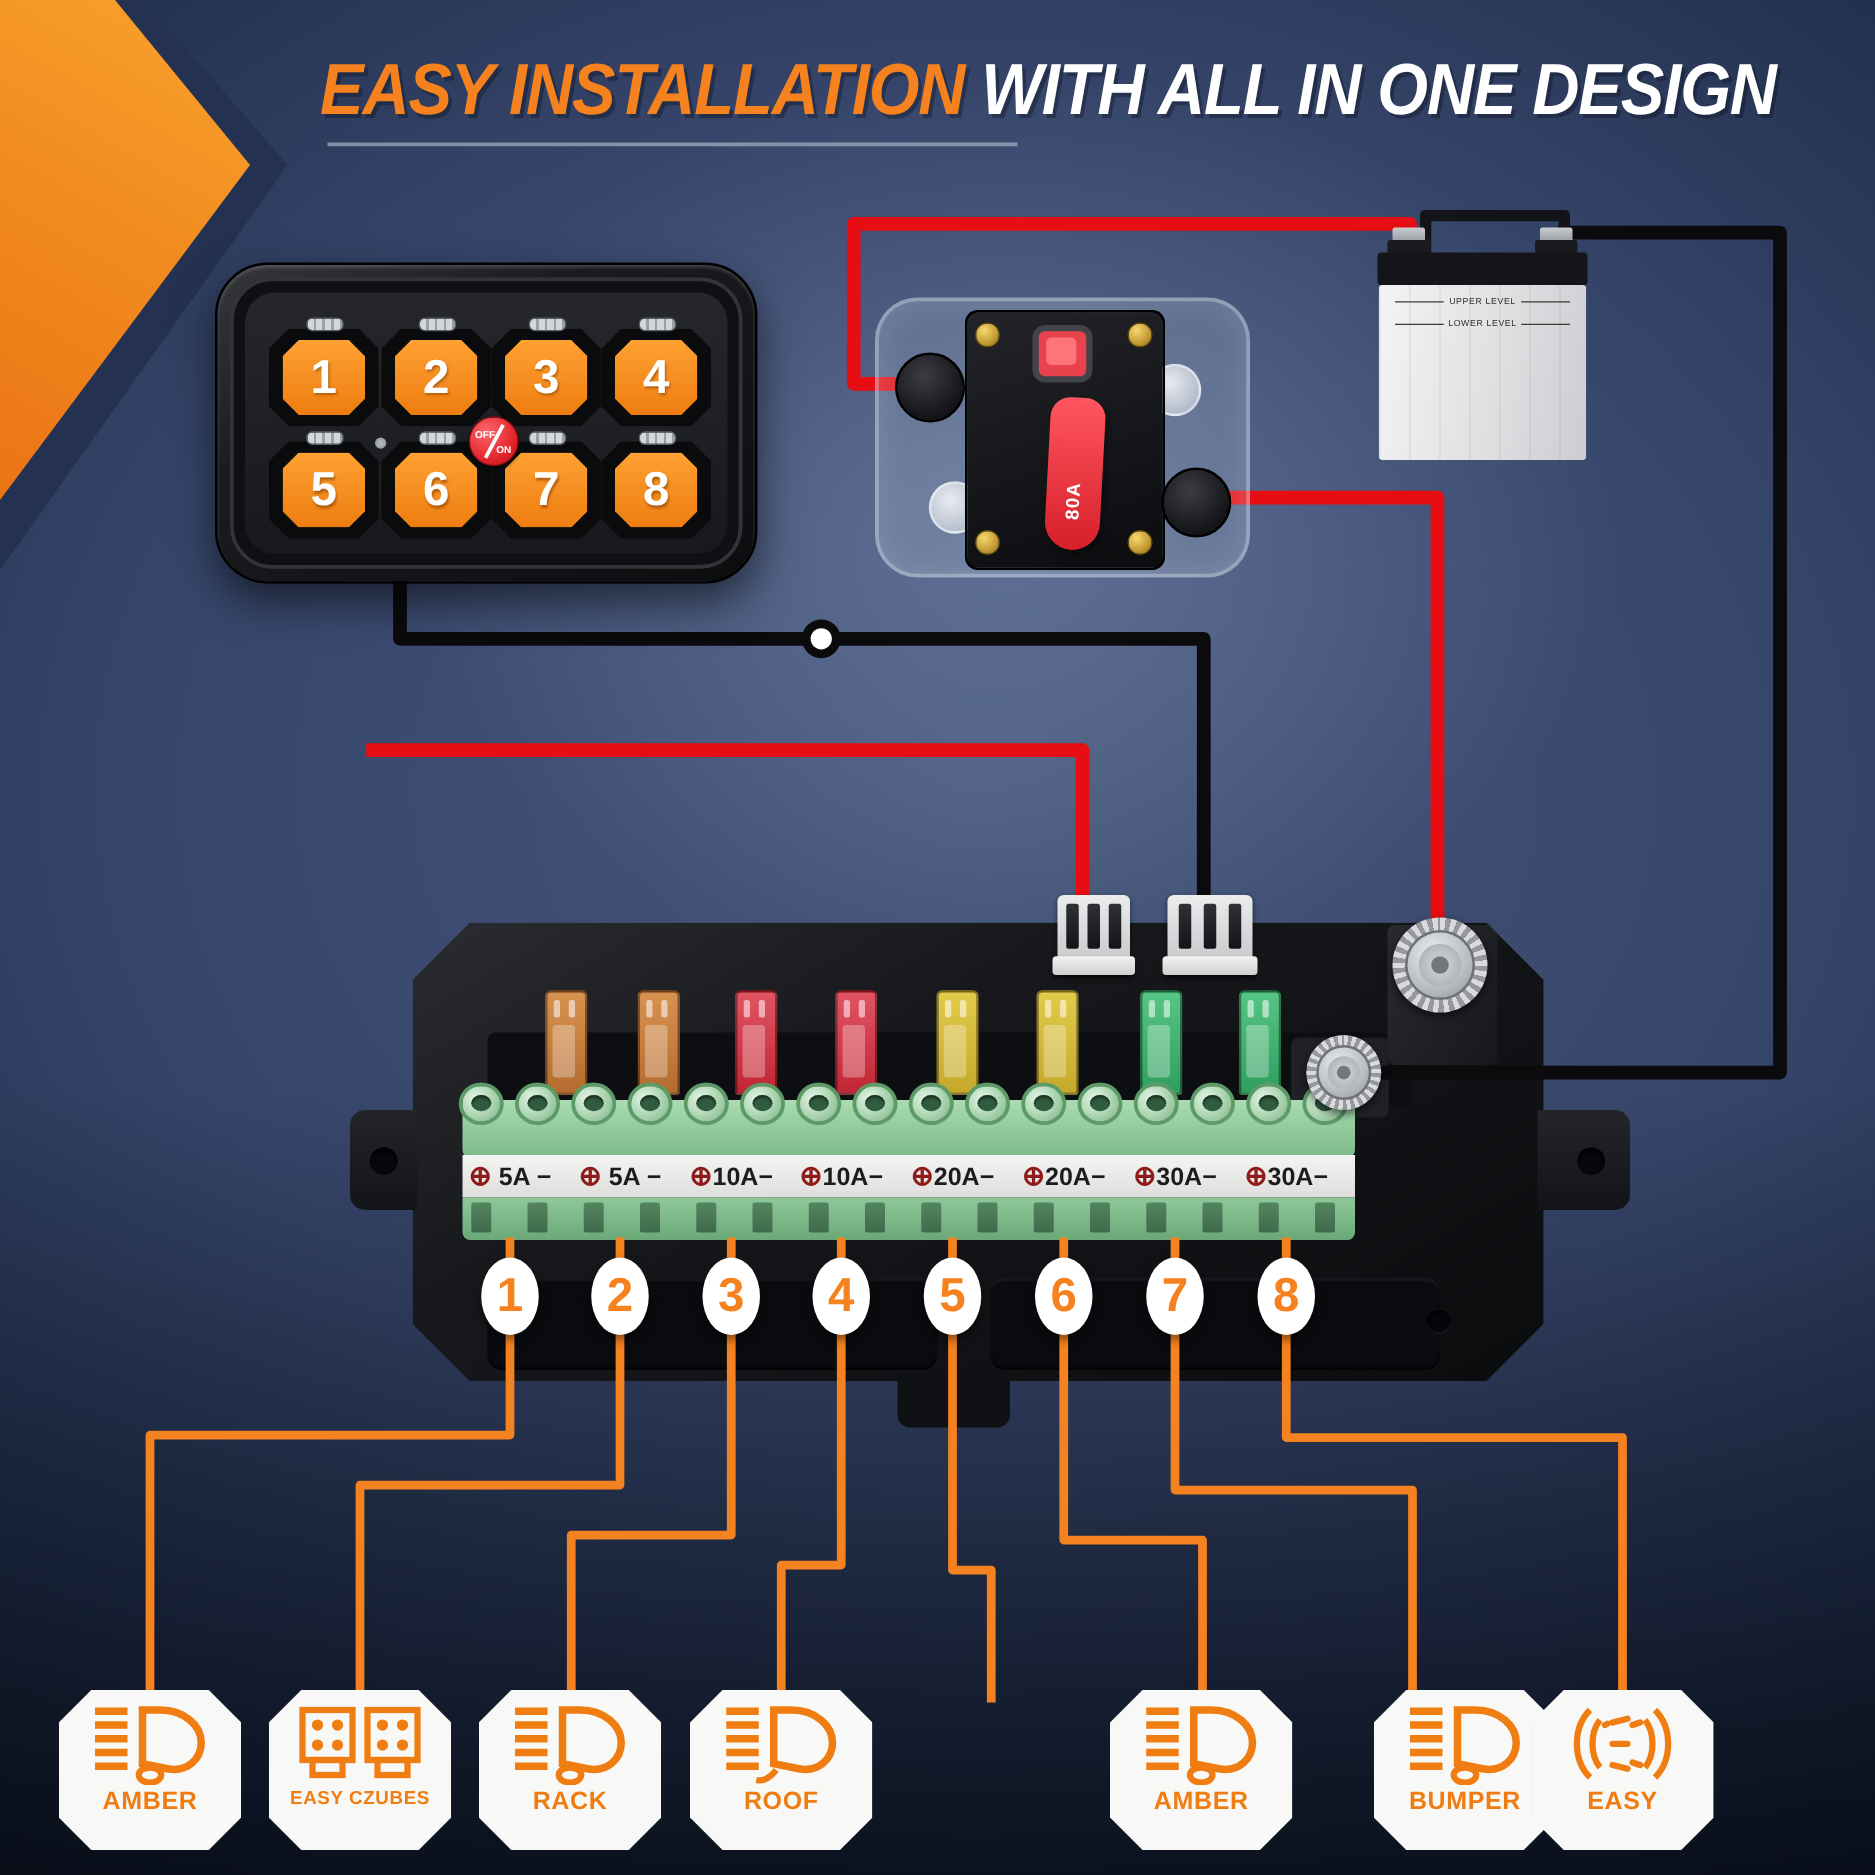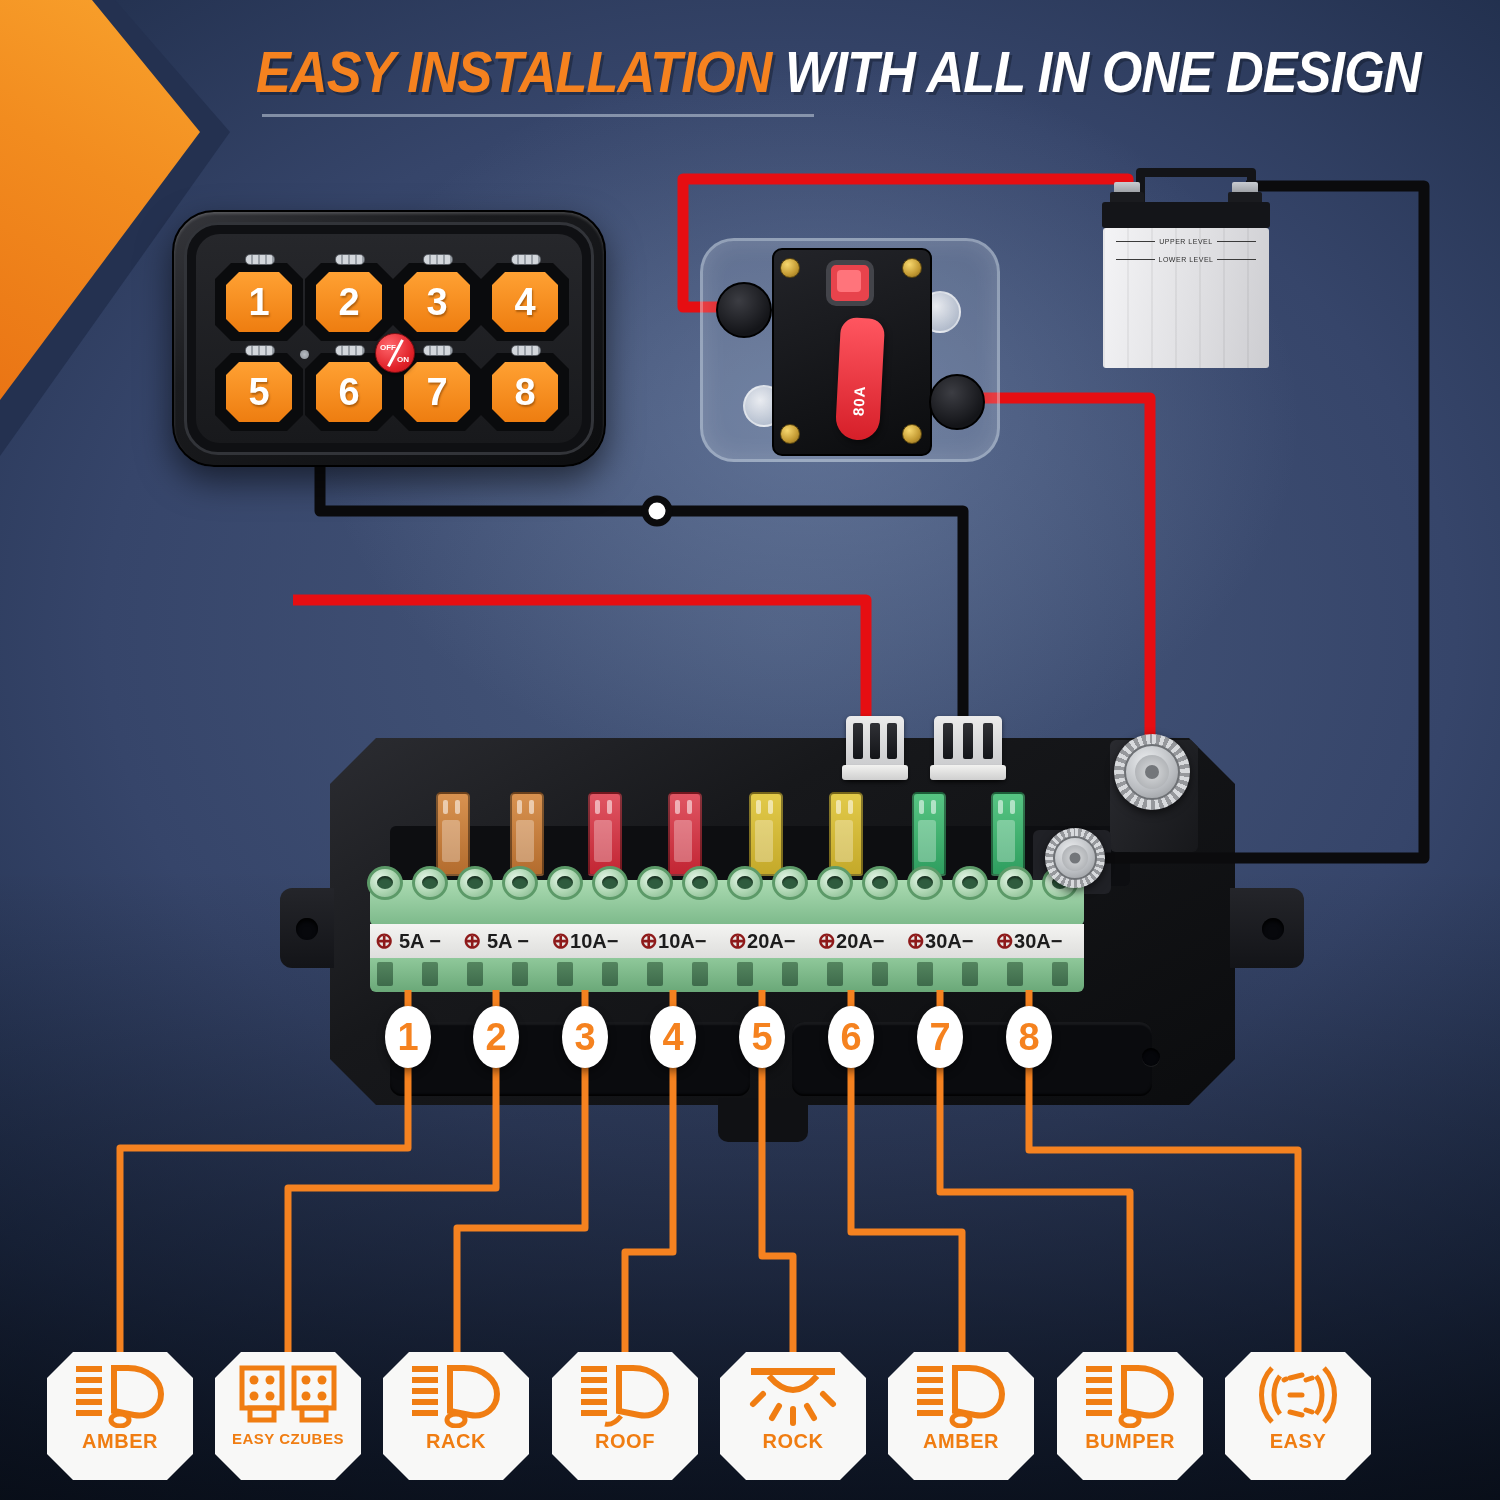--- a/index.html
+++ b/index.html
@@ -448,49 +448,35 @@
           <rect x="8" y="13" width="26" height="6"></rect>
           <rect x="8" y="24" width="26" height="6"></rect>
           <rect x="8" y="35" width="26" height="6"></rect>
           <rect x="8" y="46" width="26" height="6"></rect>
         </g>
       <path d="M46 4 h14 c20 0 33 13 33 26 0 13 -11 24 -27 21 l-20 -4 z" fill="none" stroke="#F07D12" stroke-width="6"></path>
       <ellipse cx="52" cy="56" rx="9" ry="6" fill="none" stroke="#F07D12" stroke-width="5"></ellipse>
     </svg>
     <div class="tlbl">RACK</div>
   </div>
-  <div class="tile" style="left:720px;">
-    <svg width="104" height="64" viewBox="0 0 104 64">
-      <rect x="10" y="4" width="84" height="7" fill="#F07D12"></rect>
-      <path d="M28 12 q24 28 48 0" fill="none" stroke="#F07D12" stroke-width="6"></path>
-      <g stroke="#F07D12" stroke-width="6" stroke-linecap="round">
-        <line x1="22" y1="30" x2="12" y2="40"></line>
-          <line x1="82" y1="30" x2="92" y2="40"></line>
-        <line x1="38" y1="42" x2="31" y2="54"></line>
-          <line x1="52" y1="45" x2="52" y2="59"></line>
-          <line x1="66" y1="42" x2="73" y2="54"></line>
-      </g>
-    </svg>
-    <div class="tlbl">ROCK</div>
-  </div>
   <div class="tile" style="left:888px;">
     <svg width="104" height="64" viewBox="0 0 104 64">
       <g fill="#F07D12">
           <rect x="8" y="2" width="26" height="6"></rect>
           <rect x="8" y="13" width="26" height="6"></rect>
           <rect x="8" y="24" width="26" height="6"></rect>
           <rect x="8" y="35" width="26" height="6"></rect>
           <rect x="8" y="46" width="26" height="6"></rect>
         </g>
       <path d="M46 4 h14 c20 0 33 13 33 26 0 13 -11 24 -27 21 l-20 -4 z" fill="none" stroke="#F07D12" stroke-width="6"></path>
       <ellipse cx="52" cy="56" rx="9" ry="6" fill="none" stroke="#F07D12" stroke-width="5"></ellipse>
     </svg>
     <div class="tlbl">AMBER</div>
   </div>
-  <div class="tile" style="left:1057px;">
+  <div class="tile" style="left:1099px;">
     <svg width="104" height="64" viewBox="0 0 104 64">
       <g fill="#F07D12">
           <rect x="8" y="2" width="26" height="6"></rect>
           <rect x="8" y="13" width="26" height="6"></rect>
           <rect x="8" y="24" width="26" height="6"></rect>
           <rect x="8" y="35" width="26" height="6"></rect>
           <rect x="8" y="46" width="26" height="6"></rect>
         </g>
       <path d="M46 4 h14 c20 0 33 13 33 26 0 13 -11 24 -27 21 l-20 -4 z" fill="none" stroke="#F07D12" stroke-width="6"></path>
       <ellipse cx="52" cy="56" rx="9" ry="6" fill="none" stroke="#F07D12" stroke-width="5"></ellipse>

